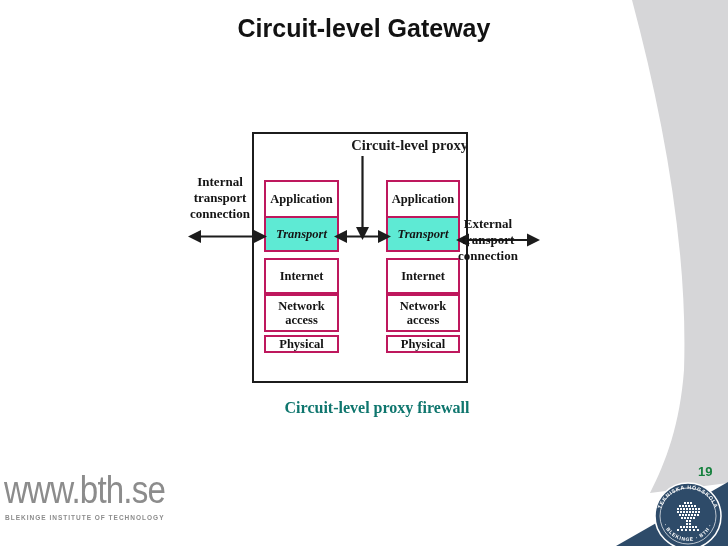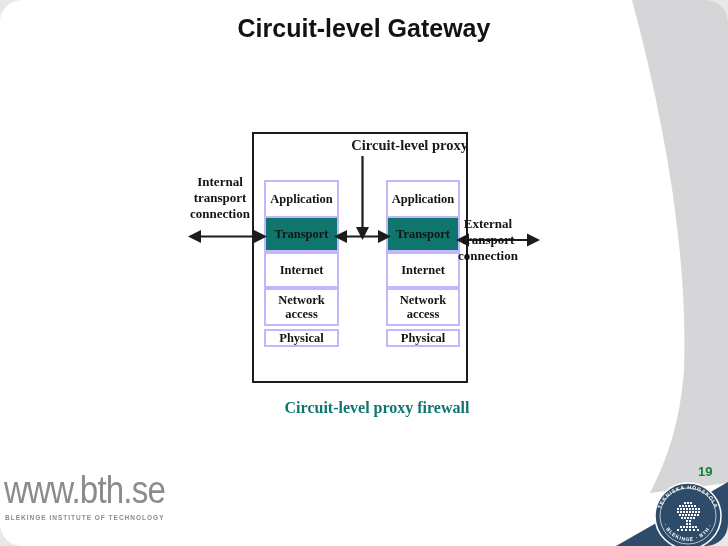--- a/index.html
+++ b/index.html
@@ -1,18 +1,18 @@
 <!DOCTYPE html>
 <html><head>
 <meta charset="utf-8">
 <style>
   html,body{margin:0;padding:0;background:#e8e8e8;}
   .slide{
     position:relative;width:728px;height:546px;background:#ffffff;
-    overflow:hidden;font-family:"Liberation Sans",sans-serif;border-radius:22px;
+    overflow:hidden;font-family:"Liberation Sans",sans-serif;
   }
   
   .bg-svg{position:absolute;left:0;top:0;width:728px;height:546px;}
   
   .title{
     position:absolute;left:0;top:14px;width:728px;margin:0;
     text-align:center;font-size:25px;font-weight:bold;color:#121212;
     letter-spacing:0px;
   }
   
@@ -22,27 +22,27 @@
     border:2px solid #1c1c1c;box-sizing:border-box;background:transparent;
   }
   .proxy-label{
     position:absolute;left:252px;top:137px;width:216px;text-align:right;
     font-size:14.5px;font-weight:bold;color:#1a1a1a;
   }
   .stack{position:absolute;top:180px;}
   .stack-left{left:264px;width:75px;}
   .stack-right{left:386px;width:74px;}
   .stack .pbox{
-    box-sizing:border-box;border:2px solid #c4b5fd;background:#ffffff;
+    box-sizing:border-box;border:2px solid #be185d;background:#ffffff;
     display:flex;align-items:center;justify-content:center;text-align:center;
     font-size:12.5px;font-weight:bold;color:#141414;line-height:1.15;
   }
   .pbox.application{height:38px;}
-  .pbox.transport{height:36px;margin-top:-2px;background:#0f766e;}
-  .pbox.internet{height:36px;}
+  .pbox.transport{height:36px;margin-top:-2px;background:#5eead4;font-style:italic;}
+  .pbox.internet{height:36px;margin-top:6px;}
   .pbox.network{height:38px;padding:0 2px;}
   .pbox.physical{height:18px;margin-top:3px;}
   .conn-label{
     position:absolute;width:88px;text-align:center;
     font-size:13px;font-weight:bold;color:#141414;line-height:16px;
   }
   .conn-left{left:176px;top:174px;}
   .conn-right{left:444px;top:184px;margin-top:32px;}
   .caption{
     position:absolute;left:252px;top:399px;width:250px;text-align:center;

